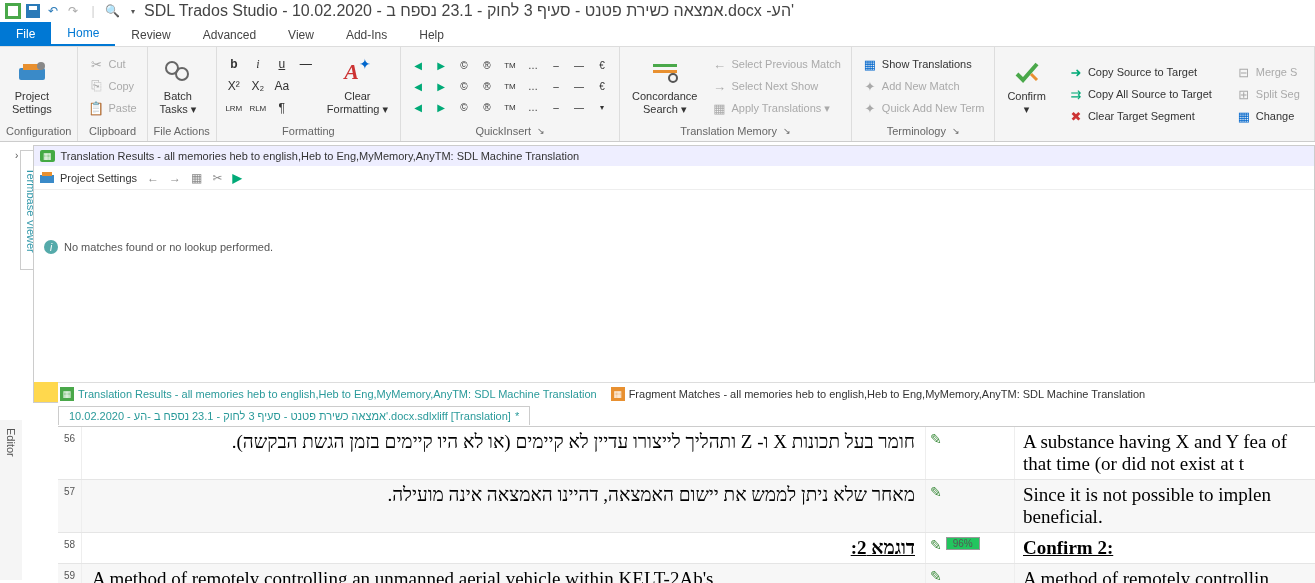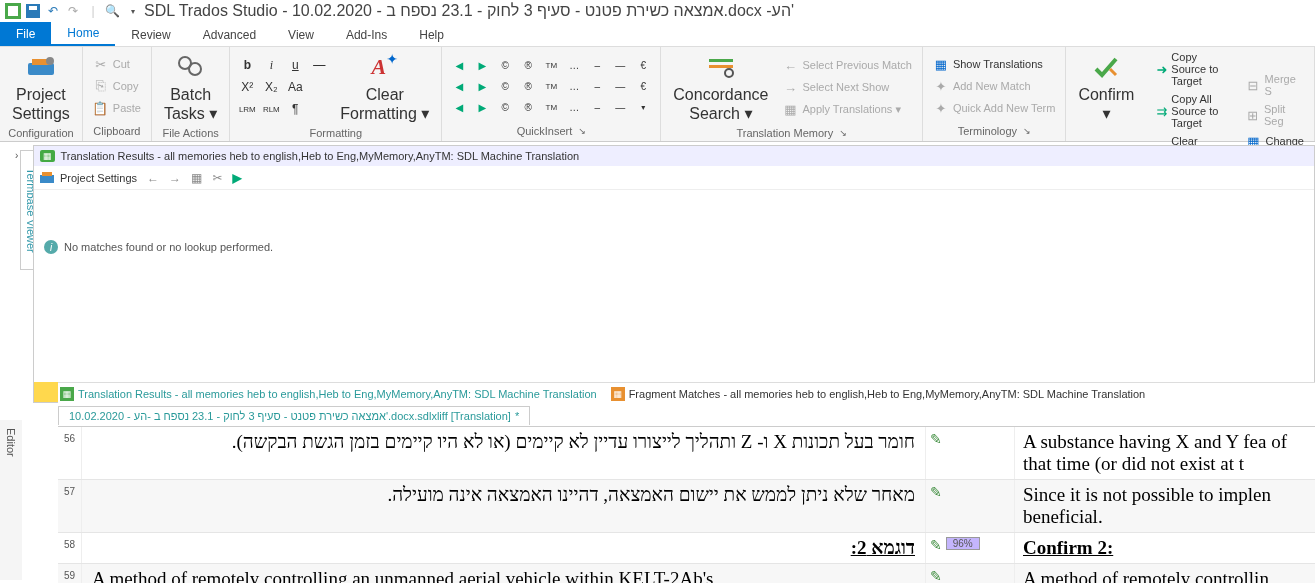--- a/index.html
+++ b/index.html
@@ -18,21 +18,21 @@
 
 
 .ribbon-body { height: 96px; background: #f5f5f5; border-top: 1px solid #ddd; border-bottom: 1px solid #ccc; display: flex; }
 .ribbon-group { border-right: 1px solid #ddd; display: flex; flex-direction: column; padding: 2px 6px; }
 .ribbon-group-content { flex: 1; display: flex; align-items: center; gap: 4px; }
 .ribbon-group-label { text-align: right; font-size: 11px; color: #666; padding: 2px 0; display: flex; justify-content: center; align-items: center; gap: 6px; }
 .dialog-launcher { font-size: 9px; color: #666; cursor: pointer; }
 
 .big-button { display: flex; flex-direction: column; align-items: center; justify-content: center; padding: 2px 6px; cursor: pointer; min-width: 48px; }
 .big-button .icon-large { width: 32px; height: 32px; margin-bottom: 2px; display: flex; align-items: center; justify-content: center; font-size: 22px; }
-.big-button .label { font-size: 16px; text-align: center; line-height: 1.2; }
+.big-button .label { font-size: 11px; text-align: center; line-height: 1.2; }
 
 .small-buttons-col { display: flex; flex-direction: column; gap: 2px; }
 .small-button { display: flex; align-items: center; gap: 4px; padding: 2px 4px; cursor: pointer; font-size: 11px; color: #333; }
 .small-button.disabled { color: #aaa; }
 .small-button .icon-small { width: 16px; height: 16px; display: flex; align-items: center; justify-content: center; font-size: 13px; }
 
 .format-grid { display: grid; grid-template-columns: repeat(4, 22px); grid-auto-rows: 20px; gap: 2px; }
 .format-cell { display: flex; align-items: center; justify-content: center; font-size: 12px; cursor: pointer; }
 .format-cell.b { font-weight: bold; }
 .format-cell.i { font-style: italic; font-family: serif; }
@@ -69,21 +69,21 @@
 
 
 .editor { position: absolute; left: 58px; top: 426px; right: 0; bottom: 0; overflow: hidden; background: #fff; border-top: 1px solid #ccc; }
 .editor-row { display: flex; border-bottom: 1px solid #e5e5e5; }
 .editor-row:nth-child(even) { background: #f7f7f7; }
 .col-num { width: 24px; text-align: center; font-size: 10px; color: #555; padding-top: 6px; border-right: 1px solid #eee; }
 .col-source { flex: 1; padding: 4px 10px; font-family: "Times New Roman", serif; font-size: 19px; direction: rtl; text-align: right; color: #000; }
 .col-source.ltr { direction: ltr; text-align: left; }
 .col-status { width: 90px; border-left: 1px solid #eee; border-right: 1px solid #eee; display: flex; align-items: flex-start; justify-content: flex-start; gap: 4px; padding: 4px; }
 .status-pen { color: #3a8a3a; font-size: 14px; }
-.match-pct { border: 1px solid #999; padding: 0 6px; font-size: 10px; color: #555; background: #c4b5fd; }
+.match-pct { border: 1px solid #999; padding: 0 6px; font-size: 10px; color: #555; background: #22c55e; }
 .col-target { width: 300px; padding: 4px 8px; font-family: "Times New Roman", serif; font-size: 19px; color: #000; }
 .col-target .u { text-decoration: underline; font-weight: bold; }
 
 svg { display: block; }
 </style>
 </head>
 <body>
 
 <div class="titlebar">
   <span class="qat-icon">

